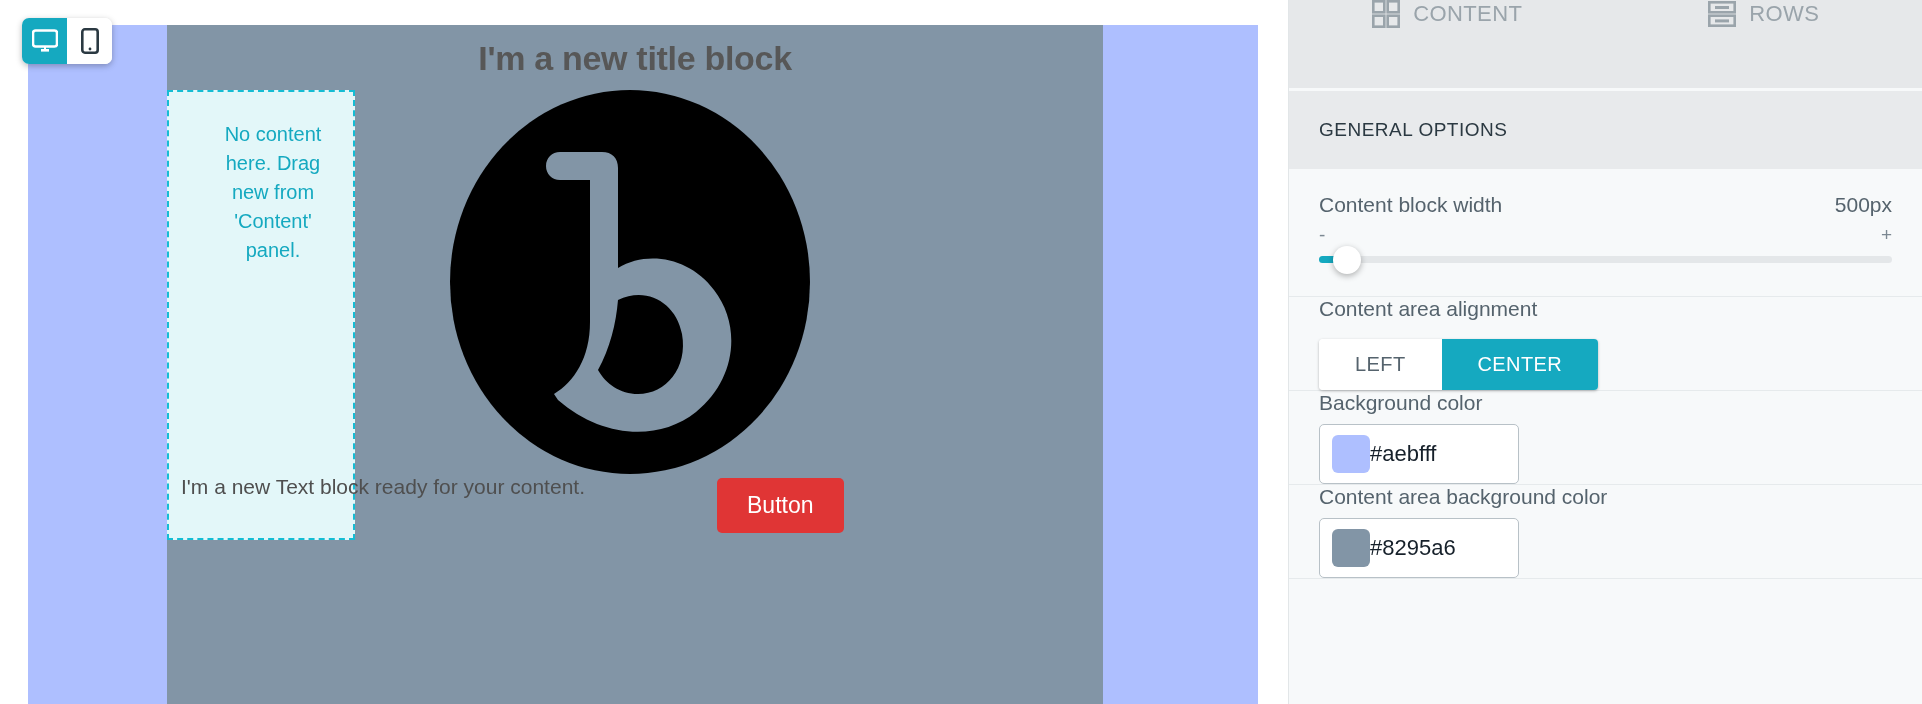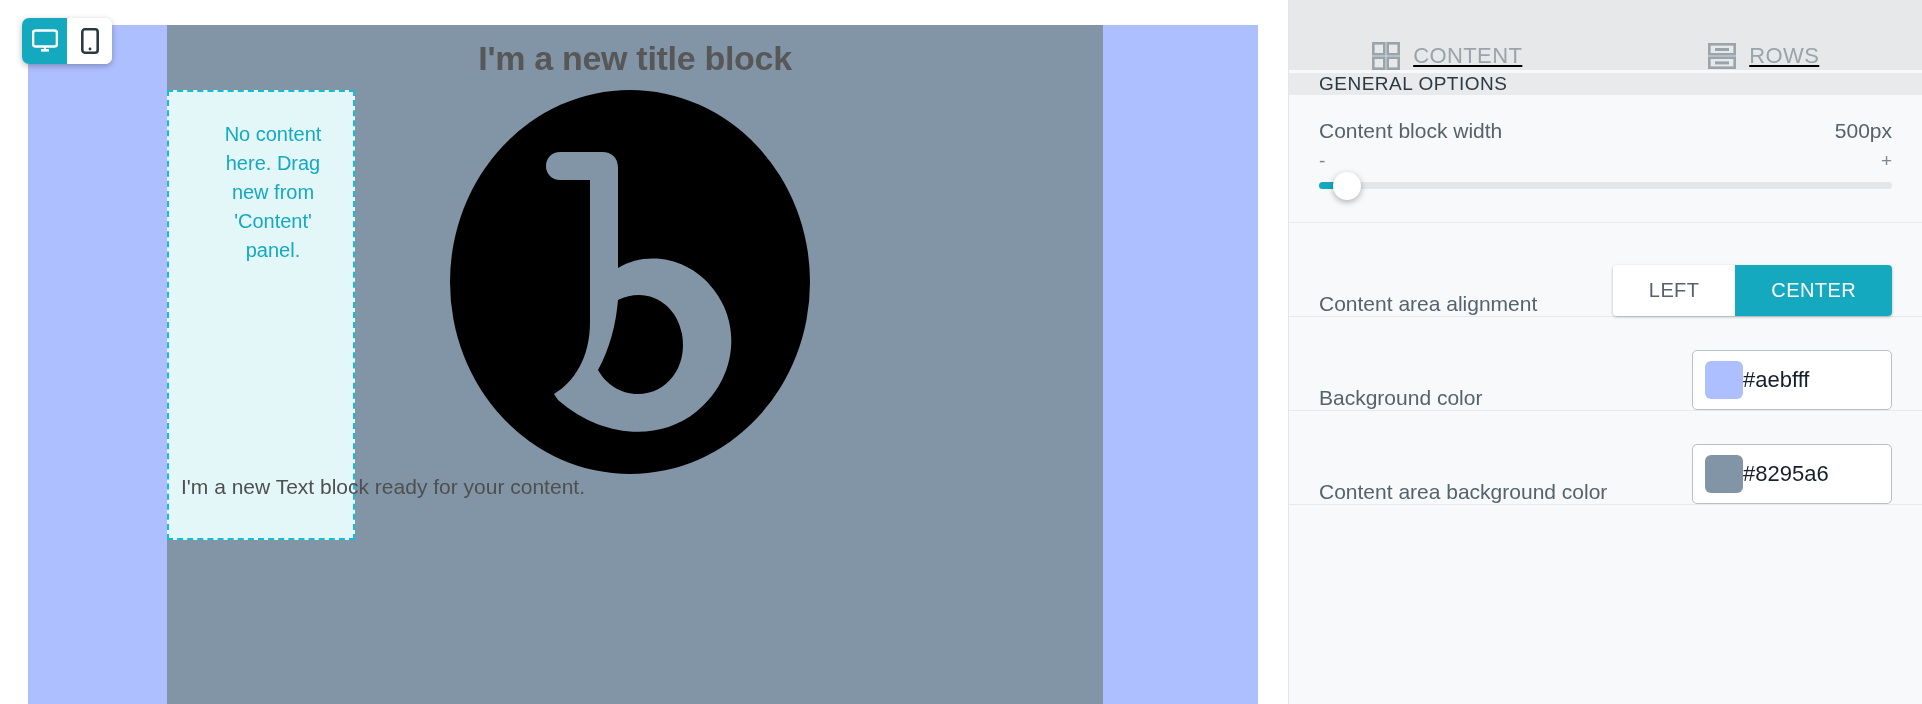--- a/index.html
+++ b/index.html
@@ -114,24 +114,23 @@
   .panel {
     position: relative;
     width: 634px; height: 704px;
     flex: 0 0 634px;
     background: #f7f9fa;
     border-left: 1px solid #e2e6e8;
   }
 
   .tabs {
     display: flex;
-    height: 70px;
+    height: 88px;
     background: #e6e8ea;
-    align-items: flex-end;
-    text-decoration: underline;
+    align-items: flex-start;
   }
   .tab {
     flex: 1;
     display: flex;
     align-items: center;
     justify-content: center;
     gap: 13px;
     cursor: pointer;
     font-size: 22px;
     letter-spacing: 0.4px;
@@ -141,21 +140,21 @@
   .tab.active {
     background: #f7f9fa;
     color: #1e2a33;
   }
   .tab-icon { display: flex; align-items: center; }
 
   .tabs-underline { height: 3px; background: #f7f9fa; }
 
   .section-header {
     background: #e8eaec;
-    padding: 0 30px;
+    padding: 28px 30px;
     font-size: 19px;
     letter-spacing: 0.5px;
     color: #2b3942;
   }
 
   .row {
     border-bottom: 1px solid #e6eaec;
     padding: 0 30px;
     background: #f7f9fa;
   }
@@ -201,23 +200,24 @@
     left: 14px; top: -2px;
     width: 28px; height: 28px;
     border-radius: 50%;
     background: #ffffff;
     box-shadow: 0 2px 6px rgba(0,0,0,0.3);
     cursor: grab;
   }
 
   .row-flex {
     display: flex;
-    align-items: flex-end;
+    align-items: flex-start;
     justify-content: space-between;
     min-height: 94px;
+    flex-direction: column;
   }
   .row-label { font-size: 21px; color: #55636d; }
 
   .segmented {
     display: flex;
     border-radius: 4px;
     overflow: hidden;
     box-shadow: 0 1px 3px rgba(0,0,0,0.28);
   }
   .seg {
@@ -271,20 +271,21 @@
                    C240 168 198 160 168 178 L168 78 C168 68 162 62 152 62
                    L110 62 C102 62 96 68 96 76 C96 84 102 90 110 90 L140 90
                    L140 232 C140 268 124 292 104 304 Z" fill="#8295a6"></path>
           <path d="M168 210 C196 196 226 212 232 244 C238 278 216 304 188 304
                    C170 304 156 294 148 280 C160 258 166 234 168 210 Z" fill="#000000"></path>
         </svg>
       </div>
 
       <div class="text-block">I'm a new Text block ready for your content.</div>
 
+      <button class="cta-button">Button</button>
     </div>
 
     <div class="device-toggle">
       <div class="device-btn active">
         <span>
           <svg width="26" height="24" viewBox="0 0 26 24">
             <rect x="1" y="1.5" width="24" height="16" rx="2.5" fill="none" stroke="#ffffff" stroke-width="2.6"></rect>
             <rect x="9" y="20" width="8" height="2.6" fill="#ffffff"></rect>
             <rect x="12" y="17" width="2" height="3.5" fill="#ffffff"></rect>
           </svg>

